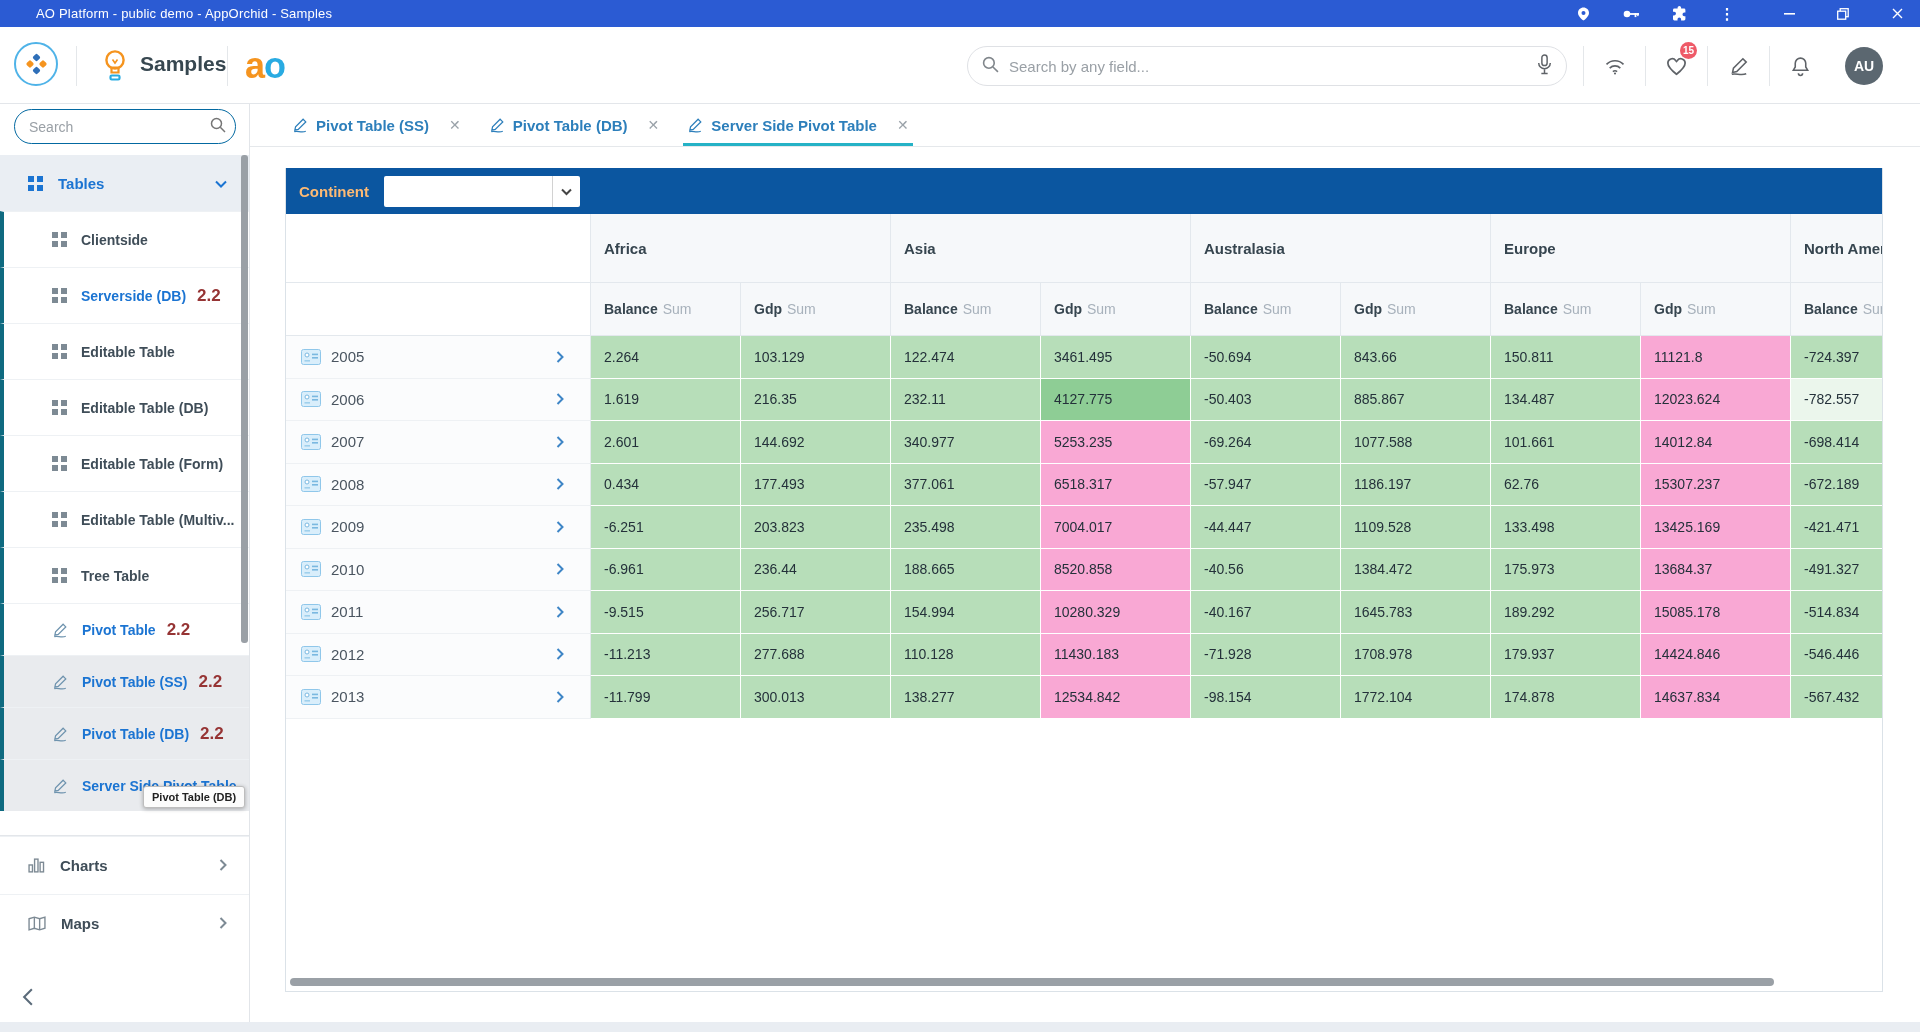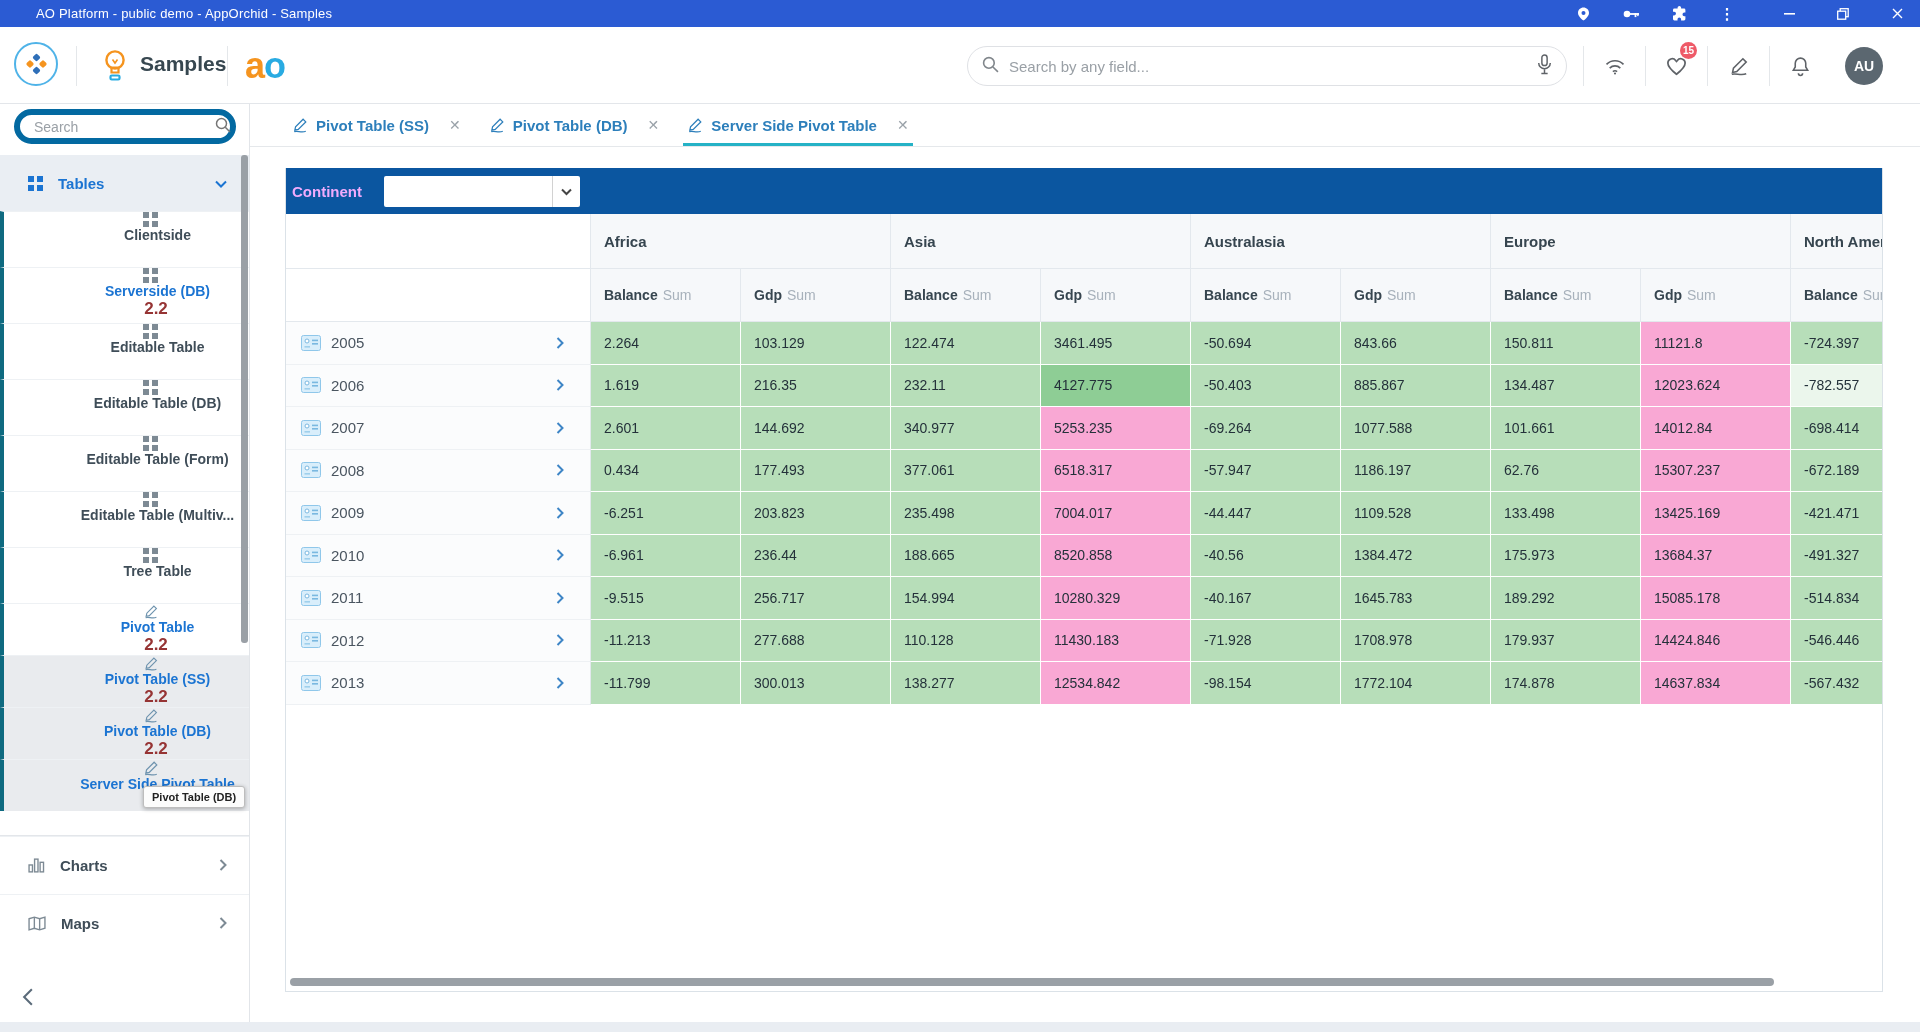--- a/index.html
+++ b/index.html
@@ -25,28 +25,28 @@
   .hdr-search { position:absolute; left:967px; top:19px; width:600px; height:40px; border:1px solid #dfe1e5; border-radius:20px; display:flex; align-items:center; padding:0 14px; }
   .hdr-search input { border:none; outline:none; flex:1; font-size:15px; color:#3c4043; margin-left:10px; font-family:"Liberation Sans",sans-serif; }
   .hdr-search input::placeholder { color:#9aa0a6; }
   .hdr-icons { position:absolute; left:1583px; top:19px; height:40px; display:flex; align-items:center; }
   .hicon { width:62px; height:40px; display:flex; align-items:center; justify-content:center; border-left:1px solid #e4e7ea; position:relative; }
   .badge { position:absolute; top:-4px; right:10px; min-width:17px; height:17px; border-radius:9px; background:#ee5a68; color:#fff; font-size:10px; font-weight:700; display:flex; align-items:center; justify-content:center; padding:0 3px; }
   .avatar { width:38px; height:38px; margin-left:14px; border-radius:50%; background:#5b6770; color:#fff; font-size:14px; font-weight:700; display:flex; align-items:center; justify-content:center; }
 
   
   .sidebar { position:absolute; top:104px; left:0; width:250px; height:928px; background:#fff; border-right:1px solid #e2e5e9; }
-  .sb-search { position:absolute; top:5px; left:14px; width:222px; height:35px; border:6px solid #0369a1; border-radius:18px; display:flex; align-items:center; padding:0 14px; }
+  .sb-search { position:absolute; top:5px; left:14px; width:222px; height:35px; border:1px solid #0369a1; border-radius:18px; display:flex; align-items:center; padding:0 14px; }
   .sb-search input { border:none; outline:none; flex:1; font-size:14px; color:#3c4043; font-family:"Liberation Sans",sans-serif; }
   .sb-search input::placeholder { color:#9aa0a6; }
   .sb-nav { position:absolute; top:51px; left:0; width:249px; }
   .nav-root { height:56px; display:flex; align-items:center; padding-left:28px; background:#eaeef3; position:relative; cursor:pointer; }
   .nav-root .lbl { margin-left:15px; font-size:15px; font-weight:700; color:#1b74d2; }
   .nav-root .chev { position:absolute; right:22px; }
-  .nav-item { height:56px; display:flex; align-items:center; padding-left:48px; border-left:4px solid #0f6a80; border-top:1px solid #eef1f4; position:relative; cursor:pointer; background:#fff;flex-direction:column; }
+  .nav-item { height:56px; display:flex; align-items:center; padding-left:48px; border-left:4px solid #0f6a80; border-top:1px solid #eef1f4; position:relative; cursor:pointer; background:#fff; }
   .nav-item.pen-item { height:52px;text-align:right; }
   .nav-item.selected { background:#e9ebee; }
   .nav-item .lbl { margin-left:14px; font-size:14px; font-weight:700; color:#3f4d58; white-space:nowrap; }
   .nav-item.blue .lbl { color:#1b74d2; }
   .nav-item .ver { margin-left:11px; font-size:17px; font-weight:700; color:#963434; }
   .nav-bottom { border-top:1px solid #e3e6ea; margin-top:24px; }
   .nav-leaf { height:58px; display:flex; align-items:center; padding-left:28px; border-top:1px solid #eef1f4; position:relative; cursor:pointer; }
   .nav-leaf .lbl { margin-left:15px; font-size:15px; font-weight:700; color:#3f4d58; }
   .nav-leaf .chev { position:absolute; right:22px; color:#7d8a94; }
   .sb-thumb { position:absolute; top:51px; right:1px; width:7px; height:488px; background:#9aa0a6; border-radius:3px; }
@@ -57,30 +57,30 @@
   .tabbar { position:absolute; top:104px; left:250px; right:0; height:43px; border-bottom:1px solid #e5e8eb; display:flex; align-items:stretch; padding-left:42px; background:#fff; }
   .tab { display:flex; align-items:center; position:relative; margin-right:28px; cursor:pointer; }
   .tab .penic { margin-right:8px; display:flex; }
   .tab .tlabel { font-size:15px; font-weight:700; color:#2d7fbb; white-space:nowrap; }
   .tab .tclose { margin-left:20px; color:#9aa2a9; font-size:14px; cursor:pointer; }
   .tab.active::after { content:""; position:absolute; left:-4px; right:-4px; bottom:0; height:3px; background:#25b2c6; }
 
   
   .panel { position:absolute; left:285px; top:168px; width:1598px; height:824px; background:#fff; border:1px solid #dbe2e8; border-top:none; }
   .filterbar { position:relative; height:46px; background:#0b56a0; display:flex; align-items:center; }
-  .filterbar .flabel { margin-left:6px; color:#f0abfc; font-size:15px; font-weight:700; }
+  .filterbar .flabel { margin-left:13px; color:#fdba74; font-size:15px; font-weight:700; }
   .fselect { position:absolute; left:98px; top:8px; width:196px; height:31px; background:#fff; border-radius:2px; display:flex; cursor:pointer; }
   .fselect .fval { flex:1; font-size:14px; color:#333; padding:6px 8px; }
   .fselect .fchev { width:28px; border-left:1px solid #d2d2d2; display:flex; align-items:center; justify-content:center; }
   .tablewrap { position:absolute; top:46px; left:0; width:1596px; height:545px; overflow:hidden; }
   .ptable { width:1660px; }
   .trow { display:flex; }
   .cell { flex:none; }
   .corner { width:305px; background:#fff; border-right:1px solid #e3e8ed; border-bottom:1px solid #e3e8ed; }
-  .ghdr { background:#f6f8fa; border-right:1px solid #e3e8ed; border-bottom:1px solid #e3e8ed; display:flex; align-items:center; padding-left:13px; font-size:15px; font-weight:700; color:#36454f; height:55px; overflow:hidden; white-space:nowrap; }
+  .ghdr { background:#f6f8fa; border-right:1px solid #e3e8ed; border-bottom:1px solid #e3e8ed; display:flex; align-items:center; padding-left:13px; font-size:15px; font-weight:700; color:#36454f; height:69px; overflow:hidden; white-space:nowrap; }
   .chdr { width:150px; background:#f6f8fa; border-right:1px solid #e3e8ed; border-bottom:1px solid #e3e8ed; display:flex; align-items:center; padding-left:13px; font-size:14px; font-weight:700; color:#36454f; height:53px; overflow:hidden; white-space:nowrap; cursor:pointer; }
   .chdr .sum { color:#a7b1bb; font-weight:400; margin-left:5px; }
   .rowhdr { width:305px; height:42.5px; background:#fbfcfd; border-right:1px solid #e3e8ed; border-bottom:1px solid #eef1f4; display:flex; align-items:center; padding-left:15px; position:relative; cursor:pointer; }
   .rowhdr .yr { margin-left:10px; font-size:15px; color:#4a5560; }
   .rowhdr .rchev { position:absolute; right:26px; color:#3d85c6; display:flex; }
   .dcell { width:150px; height:42.5px; display:flex; align-items:center; padding-left:13px; font-size:14px; color:#24313a; border-right:1px solid #ffffff; border-bottom:1px solid #ffffff; overflow:hidden; white-space:nowrap; cursor:pointer; }
   .s0 { background:#ebf6ec; } .s1 { background:#b7deb9; } .s2 { background:#8ecd95; } .s3 { background:#f9a8d4; } .s4 { background:#f9a8d4; }
   .hthumb { position:absolute; bottom:5px; left:4px; width:1484px; height:8px; background:#9aa0a6; border-radius:4px; cursor:pointer; }
   .bottomstrip { position:absolute; left:0; bottom:0; width:100%; height:10px; background:#e9edf2; }
 </style>

